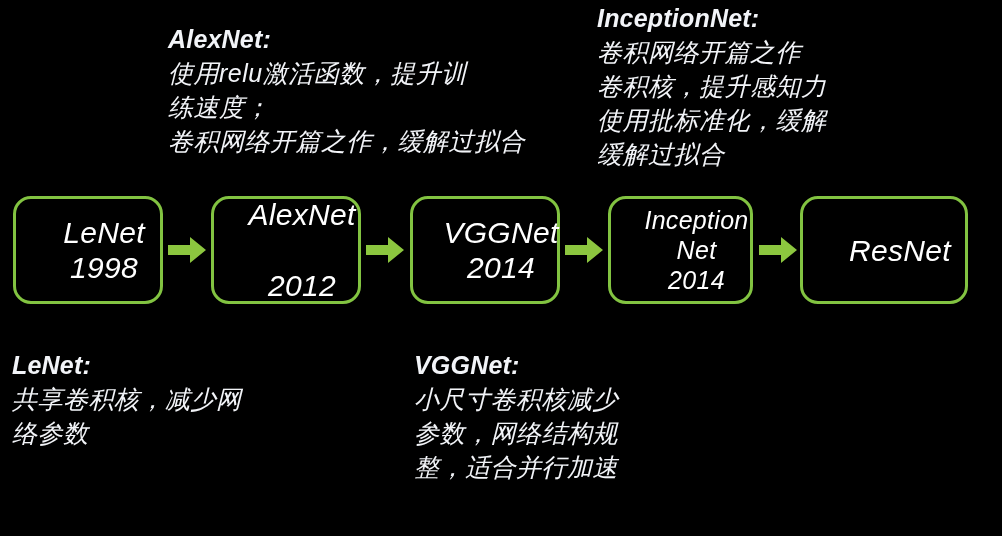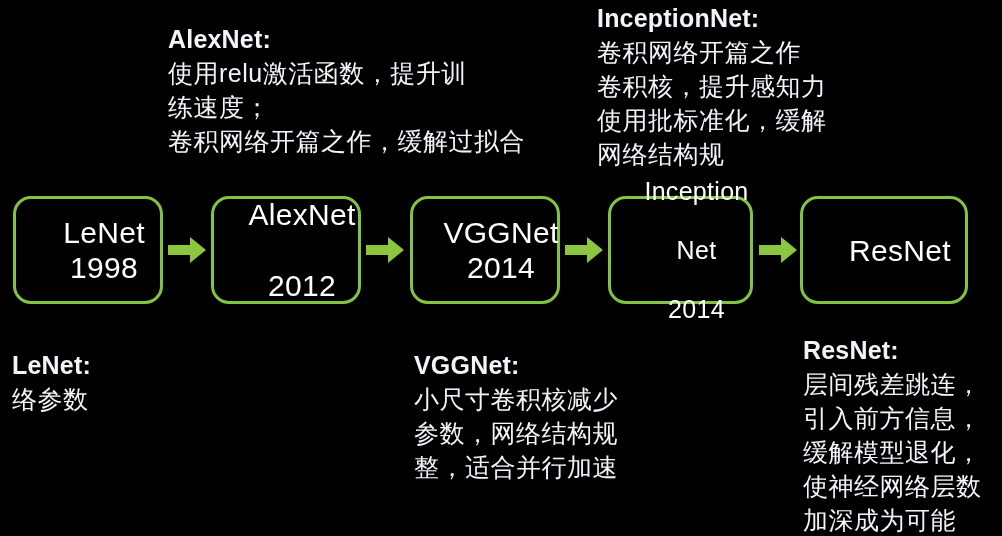--- a/index.html
+++ b/index.html
@@ -8,20 +8,21 @@
     background: #000000;
   }
   #canvas {
     position: relative;
     width: 1002px;
     height: 536px;
     background: #000000;
     overflow: hidden;
     font-family: "Liberation Sans", "DejaVu Sans", sans-serif;
     color: #ffffff;
+    font-style: italic;
   }
 
   
   .note {
     position: absolute;
     color: #f2f4f8;
     line-height: 34px;
     white-space: nowrap;
   }
   .note .note-title {
@@ -64,21 +65,21 @@
     white-space: nowrap;
   }
   .flow-box.compact .box-line {
     font-size: 25px;
     line-height: 30px;
   }
 
   #box-0 { left: 13px;  width: 150px; }
   #box-1 { left: 211px; width: 150px; gap: 36px; }
   #box-2 { left: 410px; width: 150px; }
-  #box-3 { left: 608px; width: 145px; gap: 29px; }
+  #box-3 { left: 608px; width: 145px; }
   #box-4 { left: 800px; width: 168px; }
 
   
   .flow-arrow {
     position: absolute;
     top: 236px;
     width: 38px;
     height: 28px;
   }
   #arrow-0 { left: 168px; }
@@ -96,21 +97,21 @@
     <div class="note-line">使用relu激活函数，提升训</div>
     <div class="note-line">练速度；</div>
     <div class="note-line">卷积网络开篇之作，缓解过拟合</div>
   </div>
 
   <div class="note" id="note-inception">
     <div class="note-title">InceptionNet:</div>
     <div class="note-line">卷积网络开篇之作</div>
     <div class="note-line">卷积核，提升感知力</div>
     <div class="note-line">使用批标准化，缓解</div>
-    <div class="note-line">网络结构规</div>
+    <div class="note-line">缓解过拟合</div>
   </div>
 
   <div class="flow-box" id="box-0">
     <div class="box-line">LeNet</div>
     <div class="box-line">1998</div>
   </div>
 
   <div class="flow-box" id="box-1">
     <div class="box-line">AlexNet</div>
     <div class="box-line">2012</div>
@@ -139,32 +140,25 @@
   </svg>
   <svg class="flow-arrow" id="arrow-2" viewBox="0 0 38 28">
     <polygon points="0,9 22,9 22,1 38,14 22,27 22,19 0,19" fill="#8cc63f"></polygon>
   </svg>
   <svg class="flow-arrow" id="arrow-3" viewBox="0 0 38 28">
     <polygon points="0,9 22,9 22,1 38,14 22,27 22,19 0,19" fill="#8cc63f"></polygon>
   </svg>
 
   <div class="note" id="note-lenet">
     <div class="note-title">LeNet:</div>
+    <div class="note-line">共享卷积核，减少网</div>
     <div class="note-line">络参数</div>
   </div>
 
   <div class="note" id="note-vggnet">
     <div class="note-title">VGGNet:</div>
     <div class="note-line">小尺寸卷积核减少</div>
     <div class="note-line">参数，网络结构规</div>
     <div class="note-line">整，适合并行加速</div>
   </div>
 
-  <div class="note" id="note-resnet">
-    <div class="note-title">ResNet:</div>
-    <div class="note-line">层间残差跳连，</div>
-    <div class="note-line">引入前方信息，</div>
-    <div class="note-line">缓解模型退化，</div>
-    <div class="note-line">使神经网络层数</div>
-    <div class="note-line">加深成为可能</div>
-  </div>
 
 </div>
 
 </body></html>

